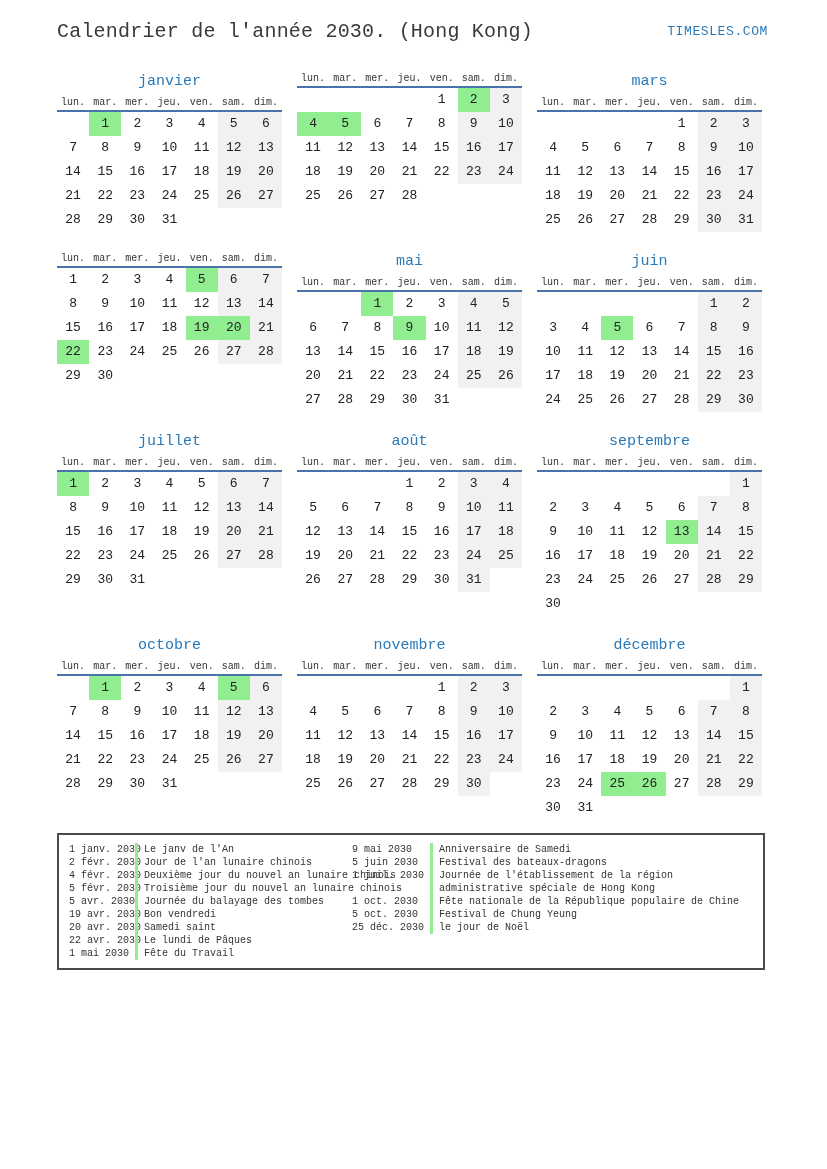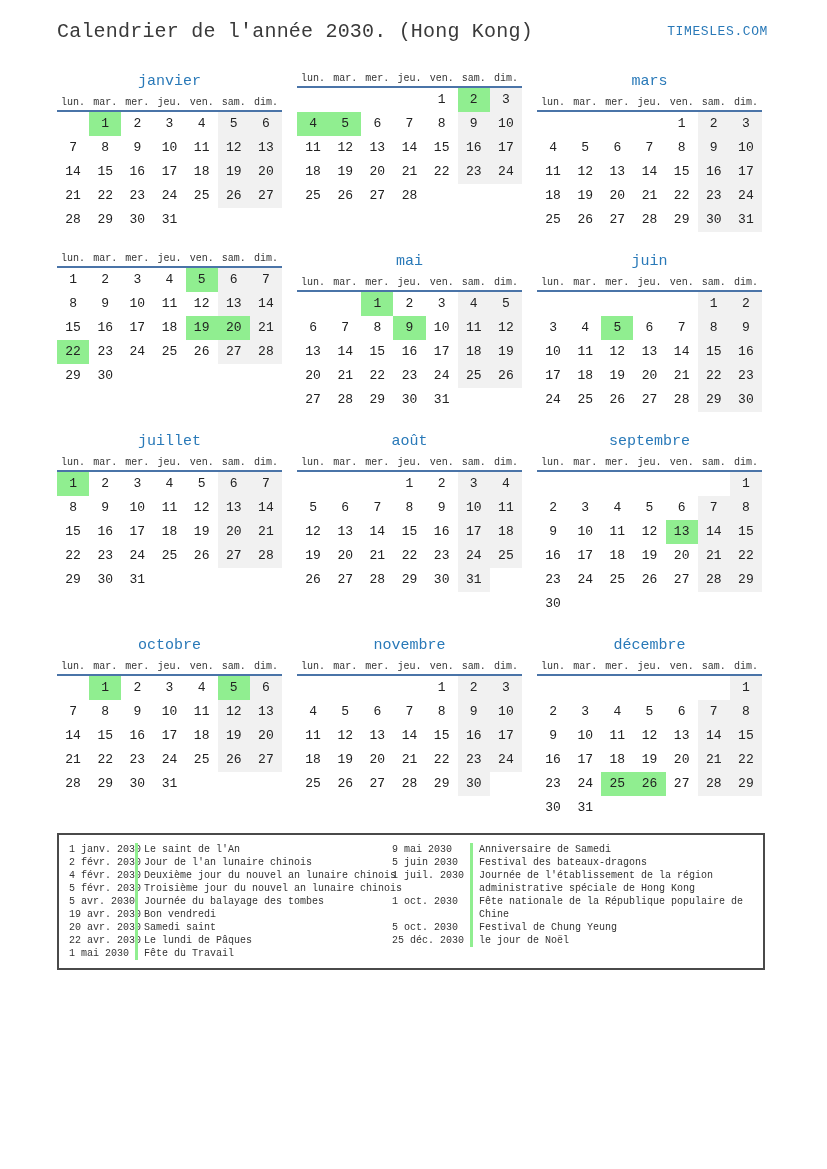--- a/index.html
+++ b/index.html
@@ -40,21 +40,20 @@
   .day-cell.we { background: #f1f1f1; }
   .day-cell.hol { background: #90ee90; }
 
   
   .legend {
     margin-top: 13px;
     border: 2px solid #4a4a4a;
     width: 708px;
     padding: 8px 6px 8px 10px;
     display: flex;
-    gap: 40px;
   }
   .legend-col { display: flex; flex-direction: column; }
   .legend-col.left { width: 283px; flex: none; }
   .legend-col.right { flex: 1; }
   .legend-item { display: flex; align-items: stretch; line-height: 13px; font-size: 10px; }
   .legend-date { flex: none; color: #333; white-space: nowrap; }
   .legend-col.left  .legend-date { width: 64px; }
   .legend-col.right .legend-date { width: 76px; }
   .legend-bar { flex: none; width: 3px; background: #90ee90; margin: 0 6px 0 2px; }
   .legend-label { color: #333; }
@@ -670,21 +669,21 @@
           <div class="day-cell"></div>
         </div>
       </div>
     </div>
 
   <div class="legend" id="legend">
       <div class="legend-col left">
         <div class="legend-item">
           <div class="legend-date">1 janv. 2030</div>
           <div class="legend-bar"></div>
-          <div class="legend-label">Le saint de l'An</div>
+          <div class="legend-label">Le janv de l'An</div>
         </div>
         <div class="legend-item">
           <div class="legend-date">2 févr. 2030</div>
           <div class="legend-bar"></div>
           <div class="legend-label">Jour de l'an lunaire chinois</div>
         </div>
         <div class="legend-item">
           <div class="legend-date">4 févr. 2030</div>
           <div class="legend-bar"></div>
           <div class="legend-label">Deuxième jour du nouvel an lunaire chinois</div>

